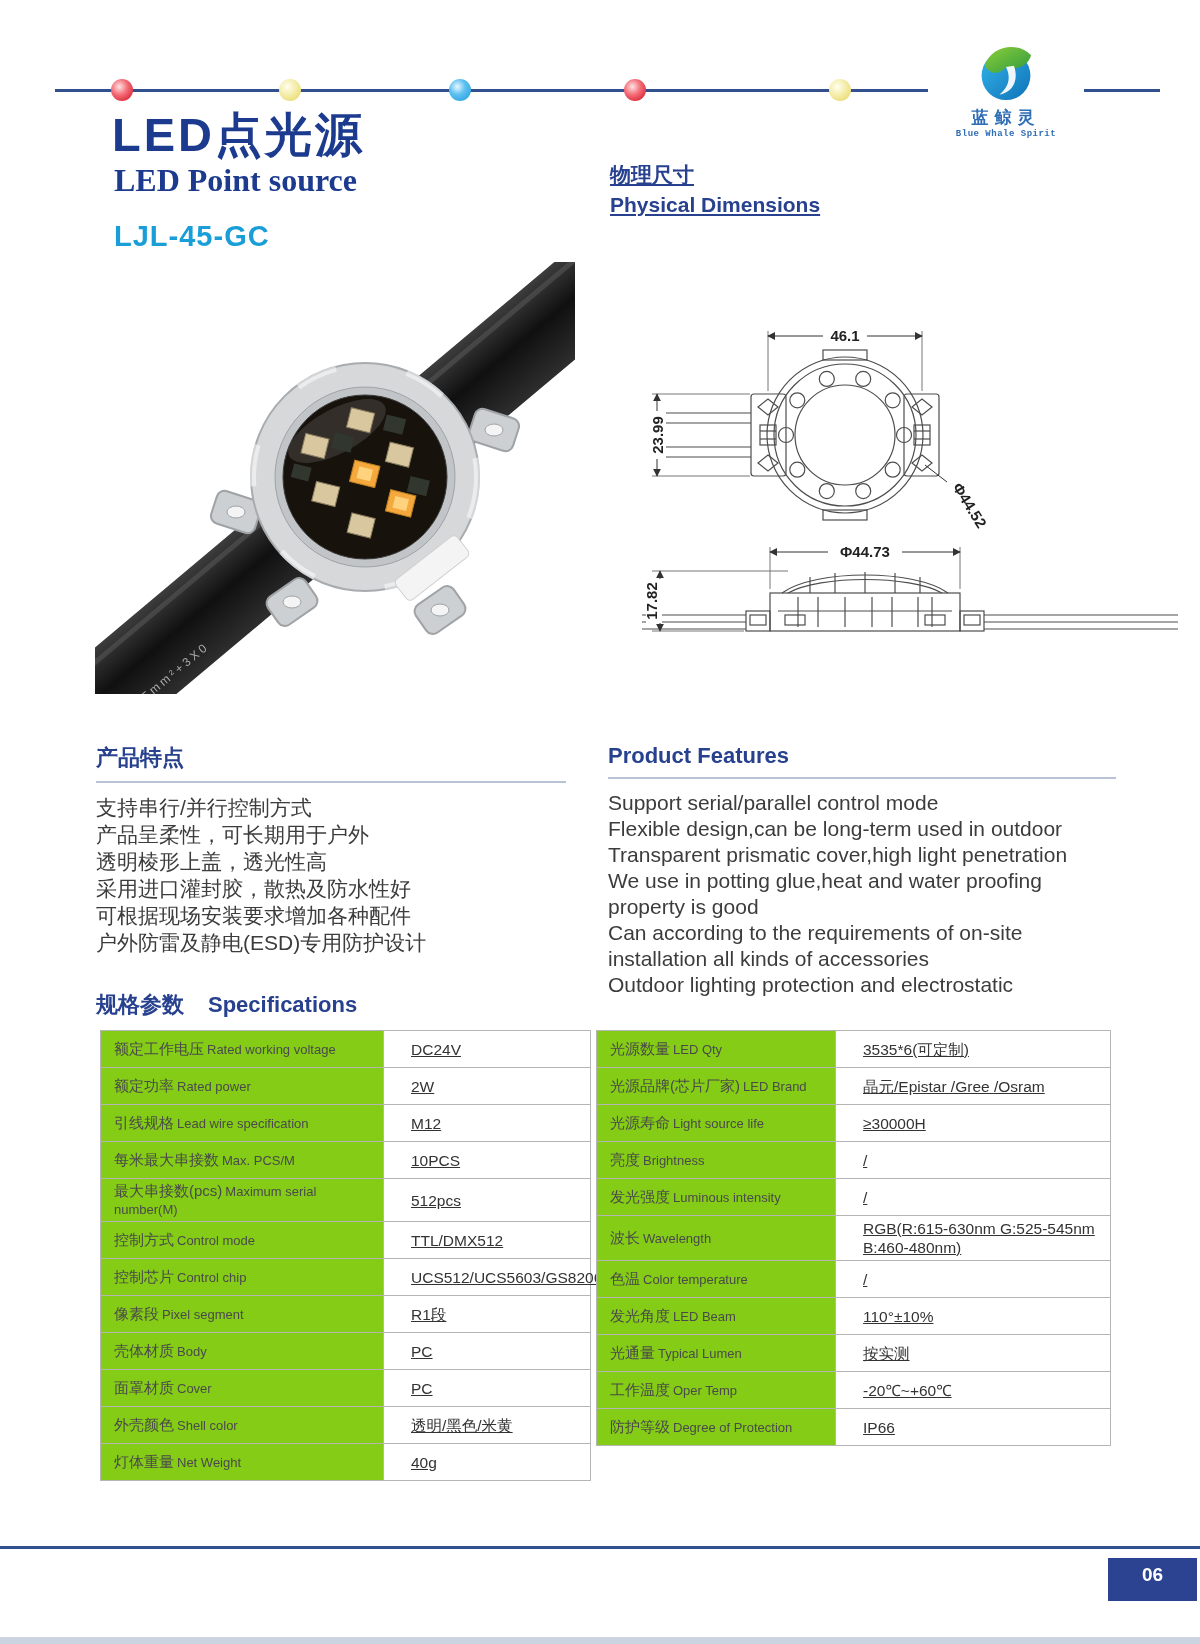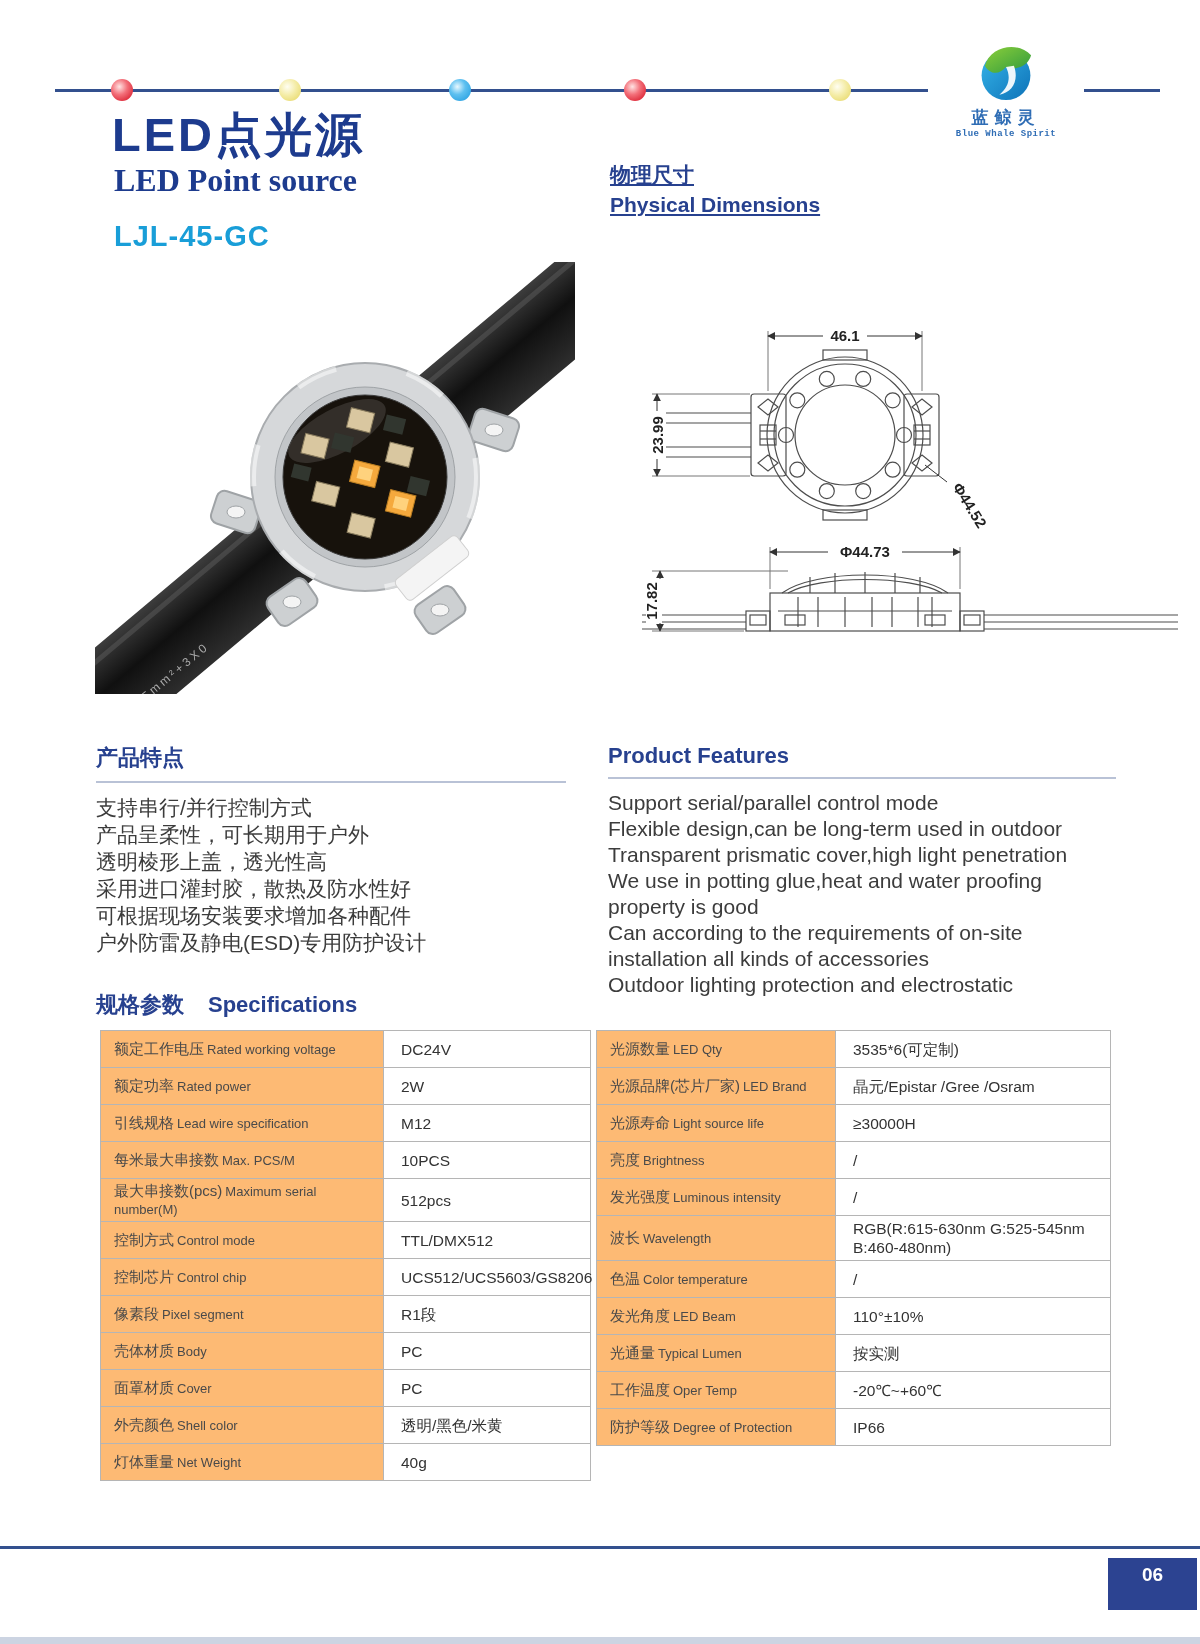--- a/index.html
+++ b/index.html
@@ -35,30 +35,30 @@
   .feat-cn ul{line-height:27px;}
   .feat-en{left:608px;top:743px;width:508px;}
   .feat-en ul{line-height:26px;}
 
   
   .specs-head{position:absolute;left:96px;top:990px;font-size:22px;font-weight:bold;color:#27418f;}
   .specs-head .sh-en{margin-left:24px;}
   table.spec{position:absolute;border-collapse:collapse;table-layout:fixed;}
   .spec td{border:1px solid #b5b5b5;vertical-align:middle;}
   .spec tr{height:37px;}
-  .spec .lbl{background:#fdba74;padding:3px 6px 3px 13px;color:#4a4a4a;line-height:17px;}
+  .spec .lbl{background:#84cc16;padding:3px 6px 3px 13px;color:#4a4a4a;line-height:17px;}
   .spec .lbl .cn{font-size:15px;}
   .spec .lbl .en{font-size:13px;margin-left:3px;}
-  .spec .val{padding:3px 8px 3px 17px;color:#333;font-size:15.5px;line-height:19px;}
+  .spec .val{padding:3px 8px 3px 27px;color:#333;font-size:15.5px;line-height:19px;text-decoration:underline;}
   #spec-left{left:100px;top:1030px;width:490px;}
   #spec-right{left:596px;top:1030px;width:514px;}
 
   
   .footline{position:absolute;left:0;top:1546px;width:1200px;height:3px;background:#33508e;}
-  .badge{position:absolute;left:1108px;top:1558px;width:89px;height:52px;background:#2c4391;color:#fff;
+  .badge{position:absolute;left:1108px;top:1558px;width:89px;height:43px;background:#2c4391;color:#fff;
          font-weight:bold;font-size:19px;text-align:center;line-height:34px;}
   .bottomstrip{position:absolute;left:0;top:1637px;width:1200px;height:7px;background:#ccd4e2;}
 
   svg text{font-family:"Liberation Sans",sans-serif;}
 </style>
 </head>
 <body>
 
 <div class="page">
 

